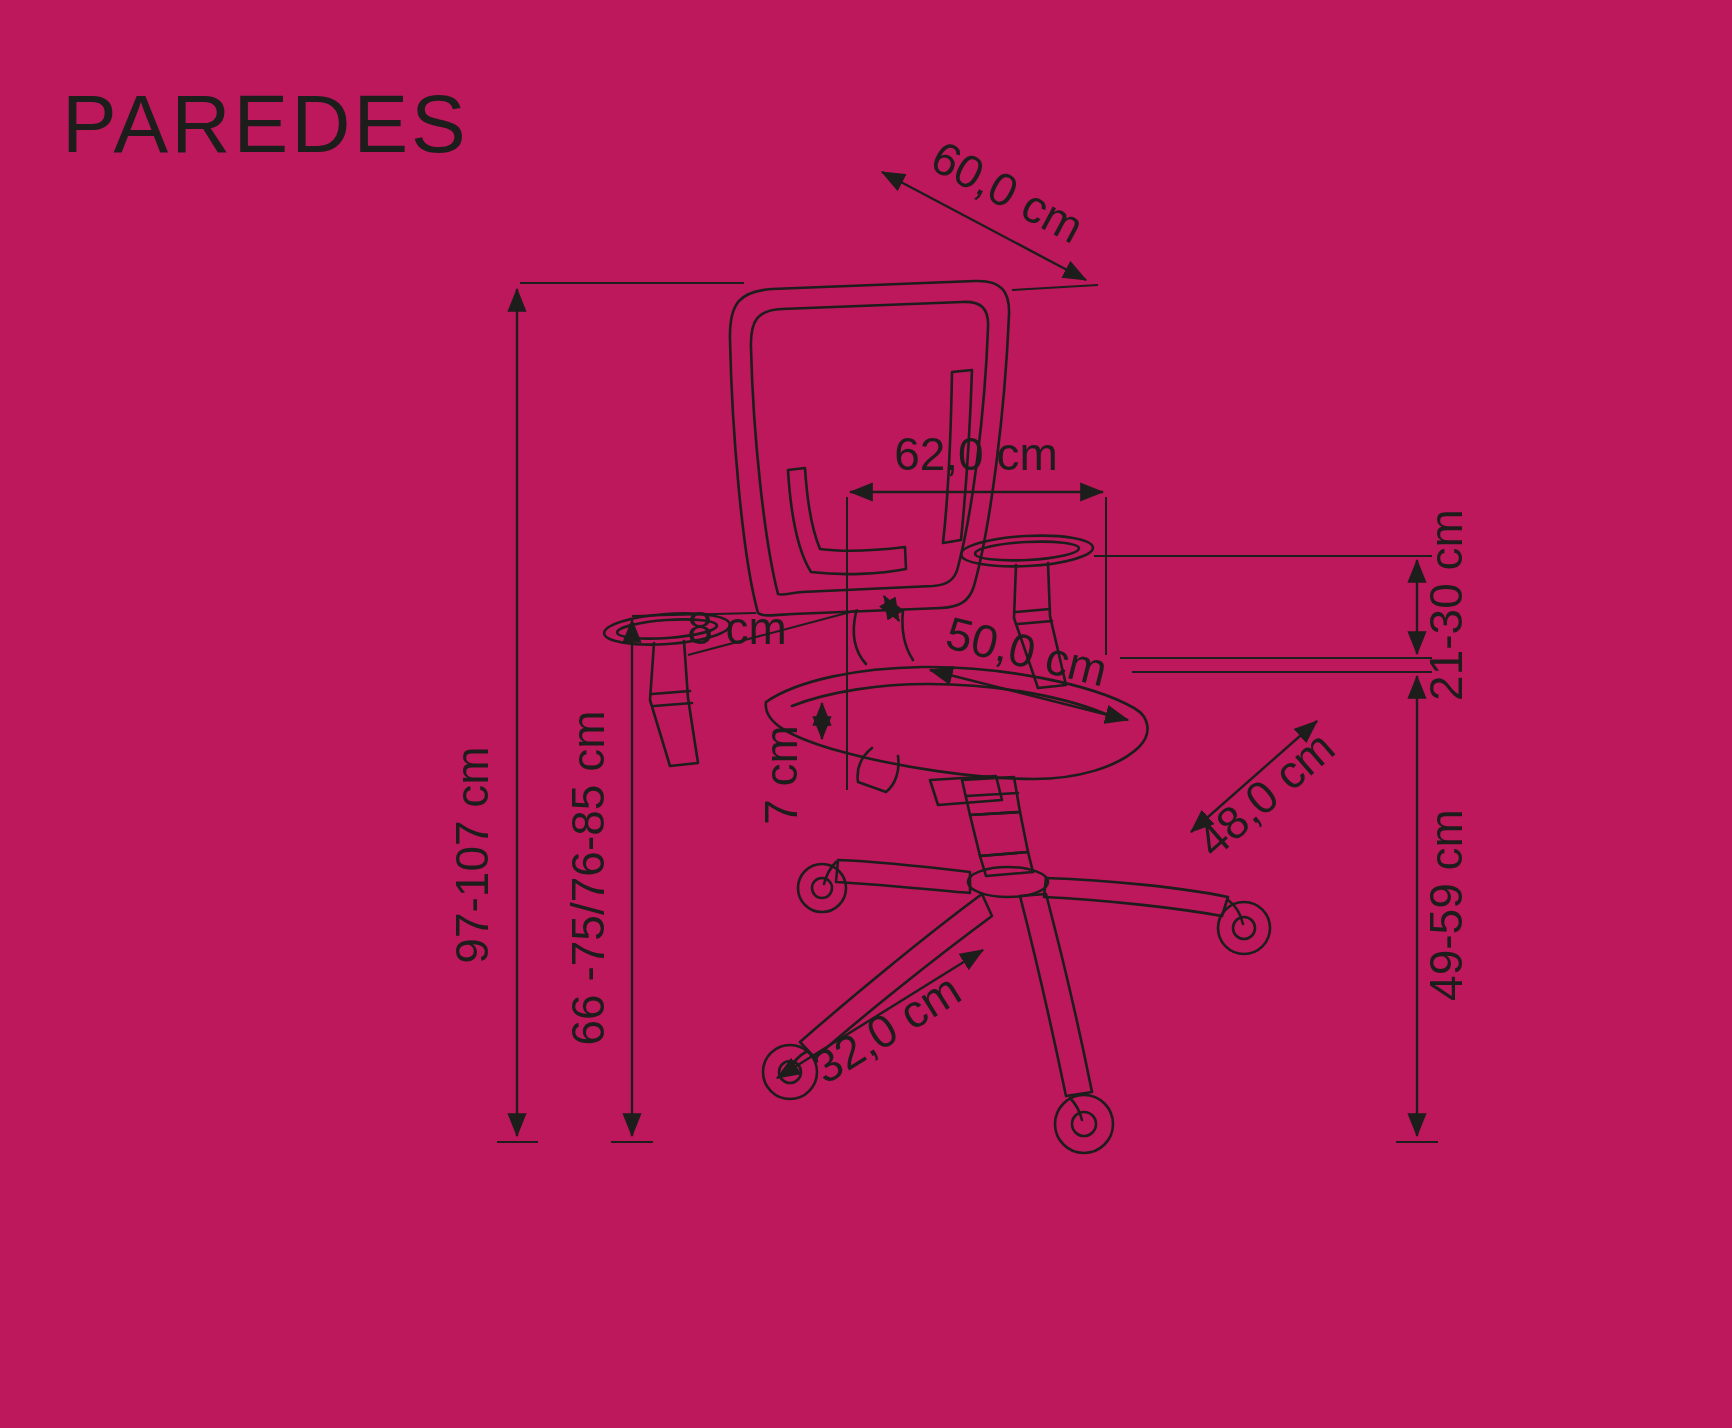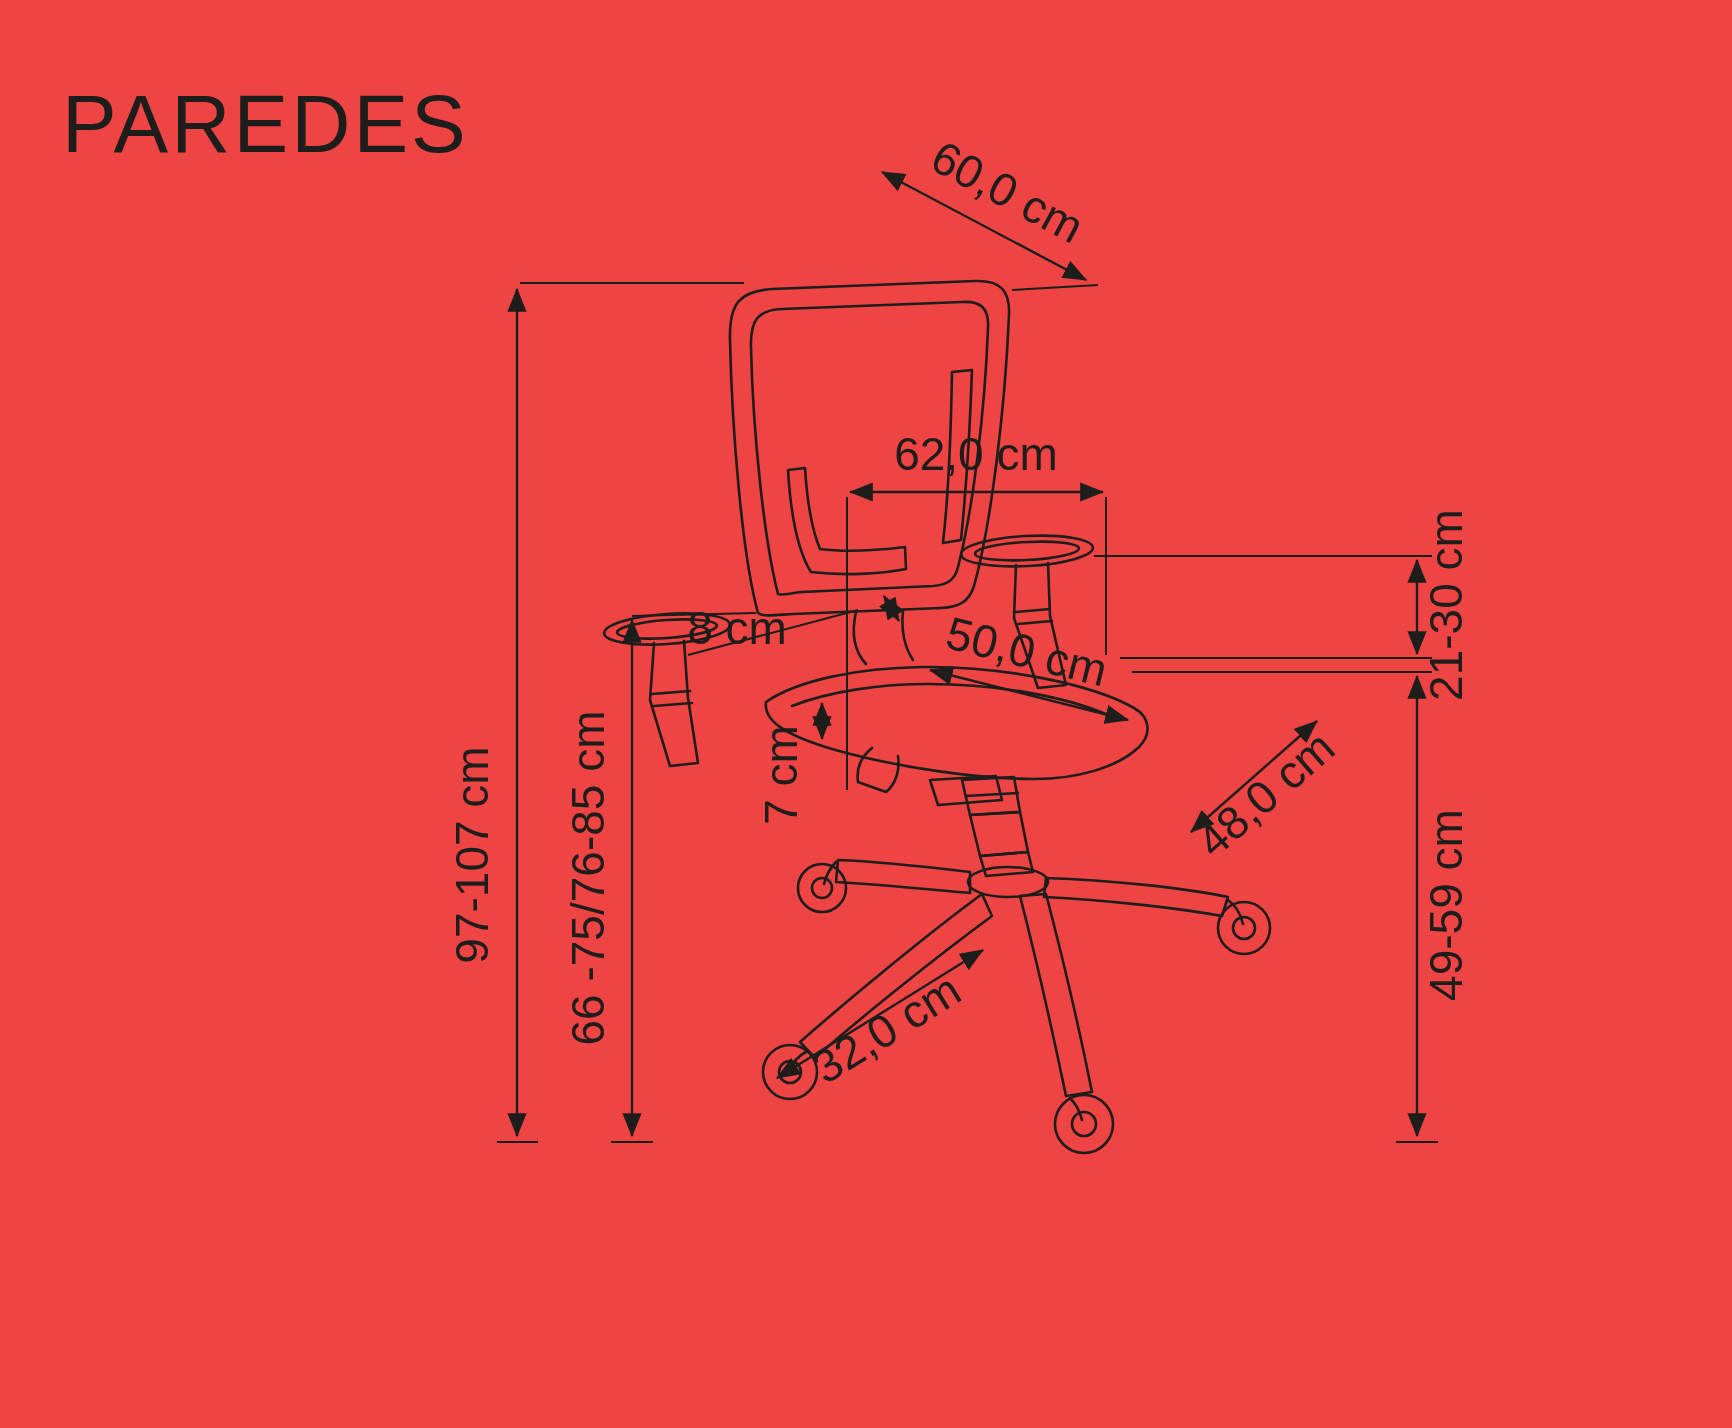--- a/index.html
+++ b/index.html
@@ -7,21 +7,21 @@
     padding: 0;
     background: #ffffff;
     width: 1732px;
     height: 1428px;
     font-family: "Liberation Sans", sans-serif;
   }
   .stage {
     position: relative;
     width: 1732px;
     height: 1428px;
-    background: #ef4444;
+    background: #be185d;
     overflow: hidden;
   }
   svg { display: block; }
   text {
     font-family: "Liberation Sans", sans-serif;
     fill: #1d1d1b;
   }
   .dim-label { font-size: 46px; }
   .title-label { font-size: 82px; font-weight: 500; letter-spacing: 3px; }
 </style>

